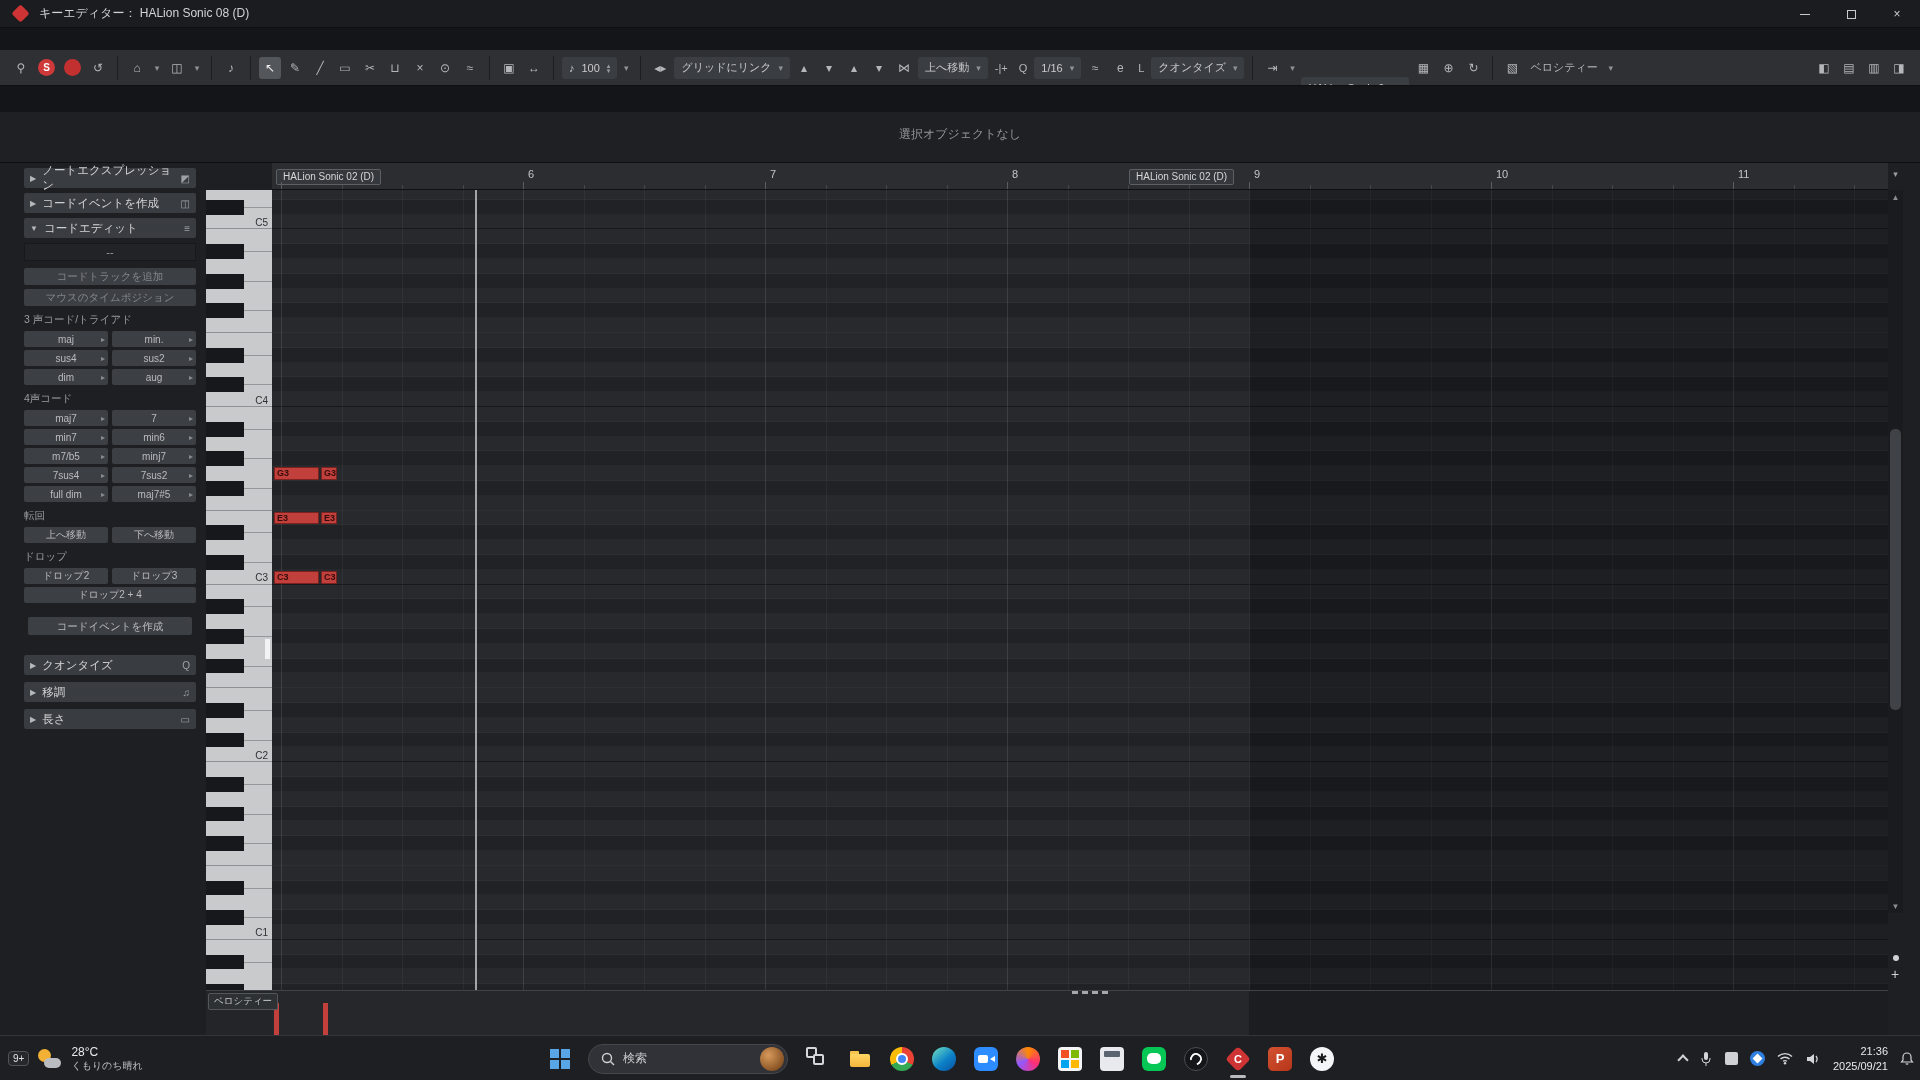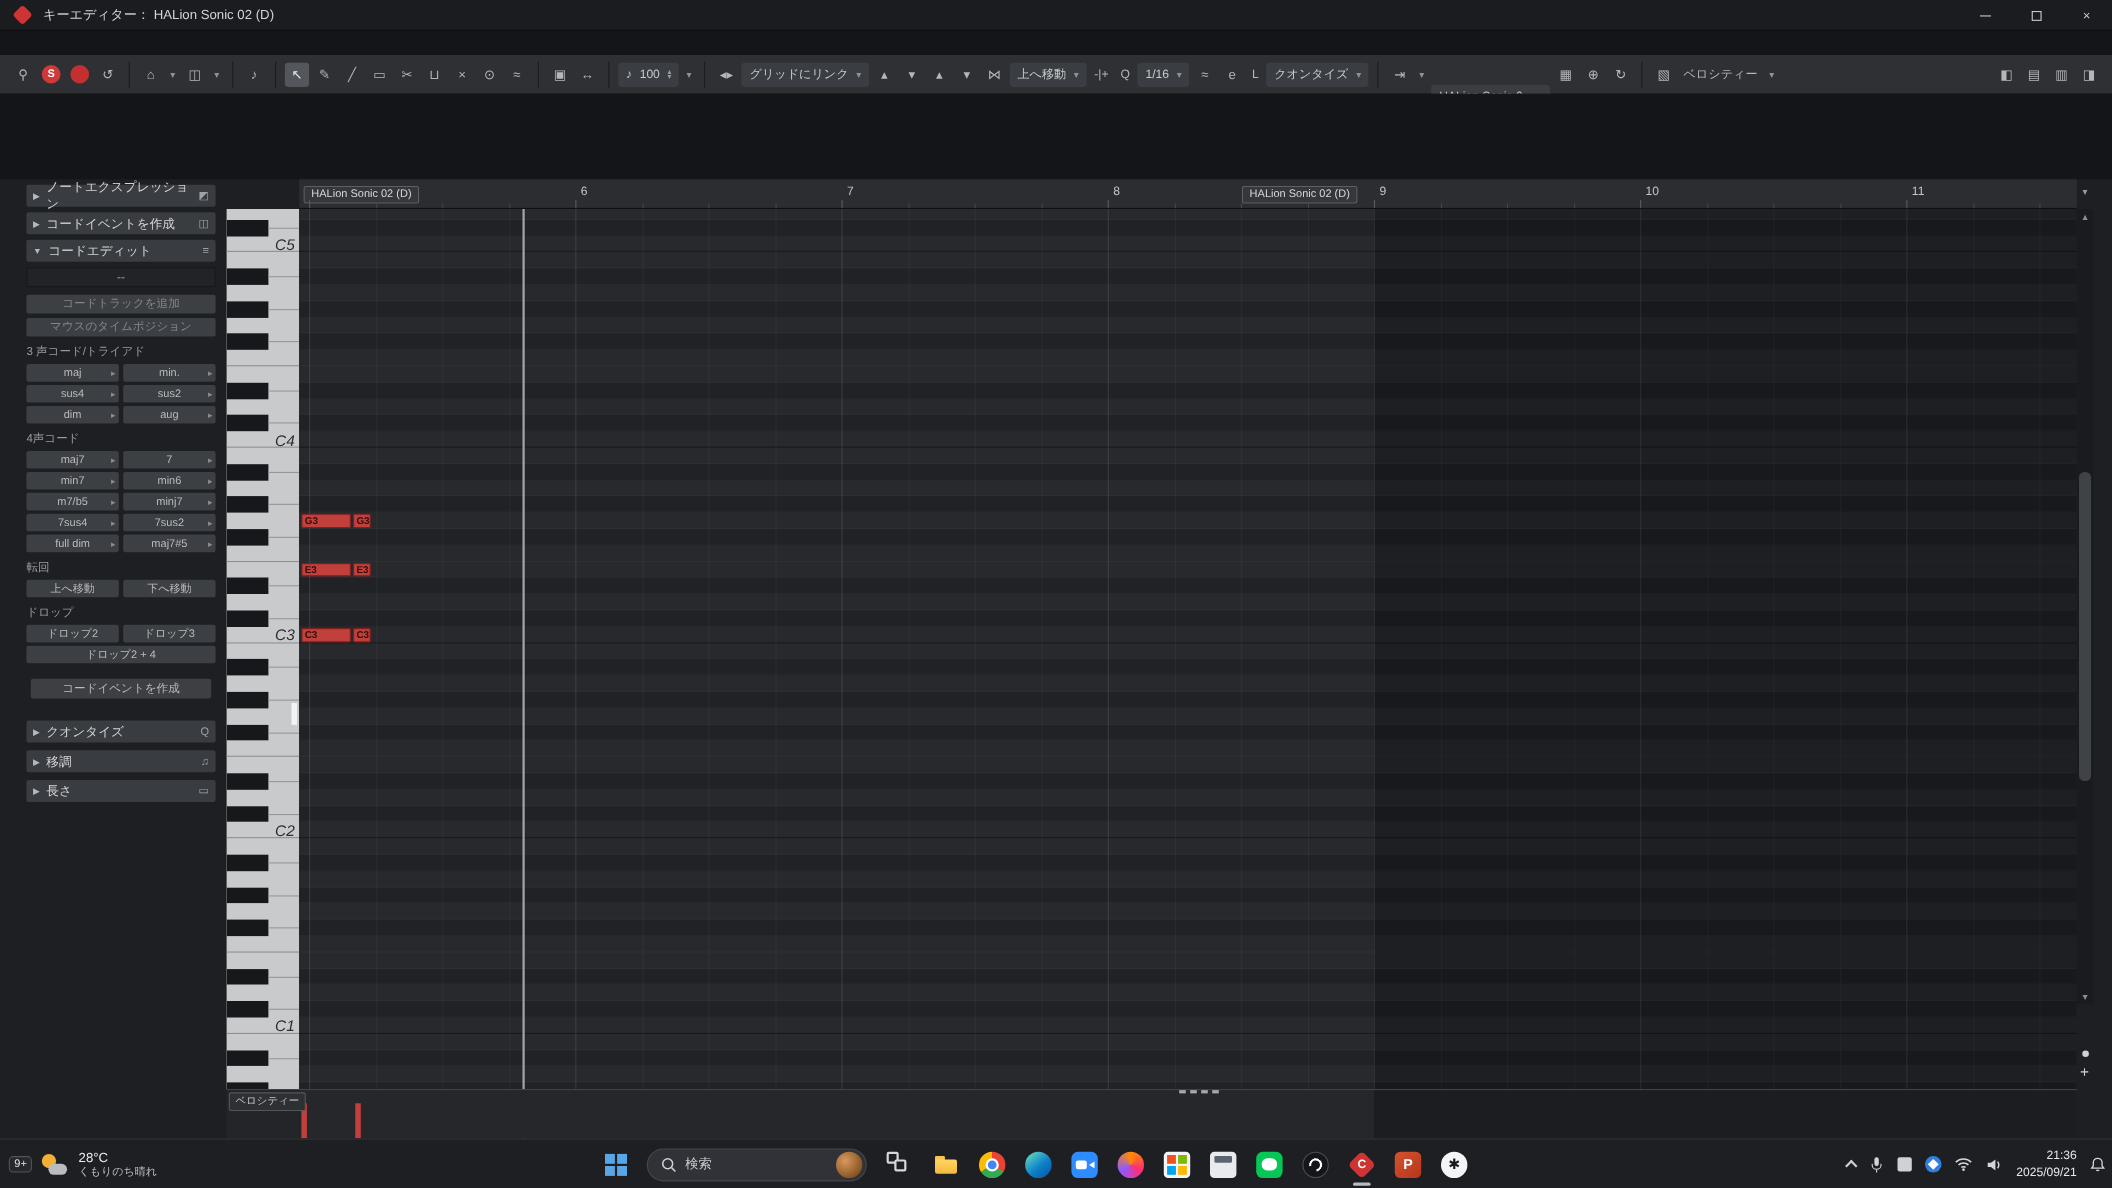--- a/index.html
+++ b/index.html
@@ -90,21 +90,21 @@
   .part-tag{position:absolute;top:6px;height:16px;line-height:14px;background:#34373b;
             border:1px solid #5c5f63;border-radius:2px;padding:0 6px;font-size:10px;color:#d6d7d9;}
   .ruler-corner{position:absolute;left:1888px;top:166px;width:15px;height:15px;color:#9a9da0;
                 font-size:9px;display:flex;align-items:center;justify-content:center;}
 
   
   .keybed{position:absolute;left:206px;top:190px;width:66px;height:800px;background:#c9cacc;overflow:hidden;}
   .bkey{position:absolute;left:0;width:38px;height:14.8px;background:#17181b;}
   .kline-half{position:absolute;left:38px;width:28px;height:1px;background:#96979a;}
   .kline-full{position:absolute;left:0;width:66px;height:1px;background:#8f9093;}
-  .oct-label{position:absolute;right:4px;font-size:14px;color:#2e2f32;transform:translateY(-50%);font-style:italic;}
+  .oct-label{position:absolute;right:4px;font-size:10px;color:#2e2f32;transform:translateY(-50%);}
   .key-marker{position:absolute;left:59px;width:5px;height:20px;background:#f2f3f5;}
 
   
   .grid{position:absolute;left:272px;top:190px;width:1616px;height:800px;background:#27292d;overflow:hidden;}
   .row-stripe{position:absolute;left:0;width:100%;height:14.8px;background:rgba(0,0,0,.16);}
   .row-line{position:absolute;left:0;width:100%;height:1px;background:rgba(255,255,255,.03);}
   .row-line.cline{background:rgba(0,0,0,.38);}
   .vline{position:absolute;top:0;bottom:0;width:1px;background:rgba(255,255,255,.045);}
   .vline.measure{background:rgba(255,255,255,.11);}
   .outside{position:absolute;left:977px;right:0;top:0;bottom:0;background:rgba(0,0,0,.24);}
@@ -196,21 +196,21 @@
   .tray-blue::after{content:"";position:absolute;inset:4px;background:#fff;transform:rotate(45deg);}
   .clock{text-align:right;font-size:11px;color:#e7e8ea;line-height:1.3;}
 </style>
 </head>
 <body>
 
 <div class="screen">
 
   <div class="titlebar">
     <span class="appicon"></span>
-    <span class="title-text">キーエディター：  HALion Sonic 02 (D)</span>
+    <span class="title-text">キーエディター：  HALion Sonic 08 (D)</span>
     <div class="winctl">
       <div class="wbtn">
           <span class="minbar"></span>
         </div>
       <div class="wbtn">
           <span class="maxbox"></span>
         </div>
       <div class="wbtn">×</div>
     </div>
   </div>
@@ -297,20 +297,23 @@
     <button class="tb caret">▾</button>
     <div class="rightzones">
       <button class="tb">◧</button>
       <button class="tb">▤</button>
       <button class="tb">▥</button>
       <button class="tb">◨</button>
     </div>
   </div>
 
 
+  <div class="infobar">
+    <span>選択オブジェクトなし</span>
+  </div>
 
   <div class="editor-bg"></div>
 
   <div class="inspector">
     <div class="panel-h">
       <span class="tri">▶</span>
       <span>ノートエクスプレッション</span>
       <span class="ph-icon">◩</span>
     </div>
     <div class="panel-h">

